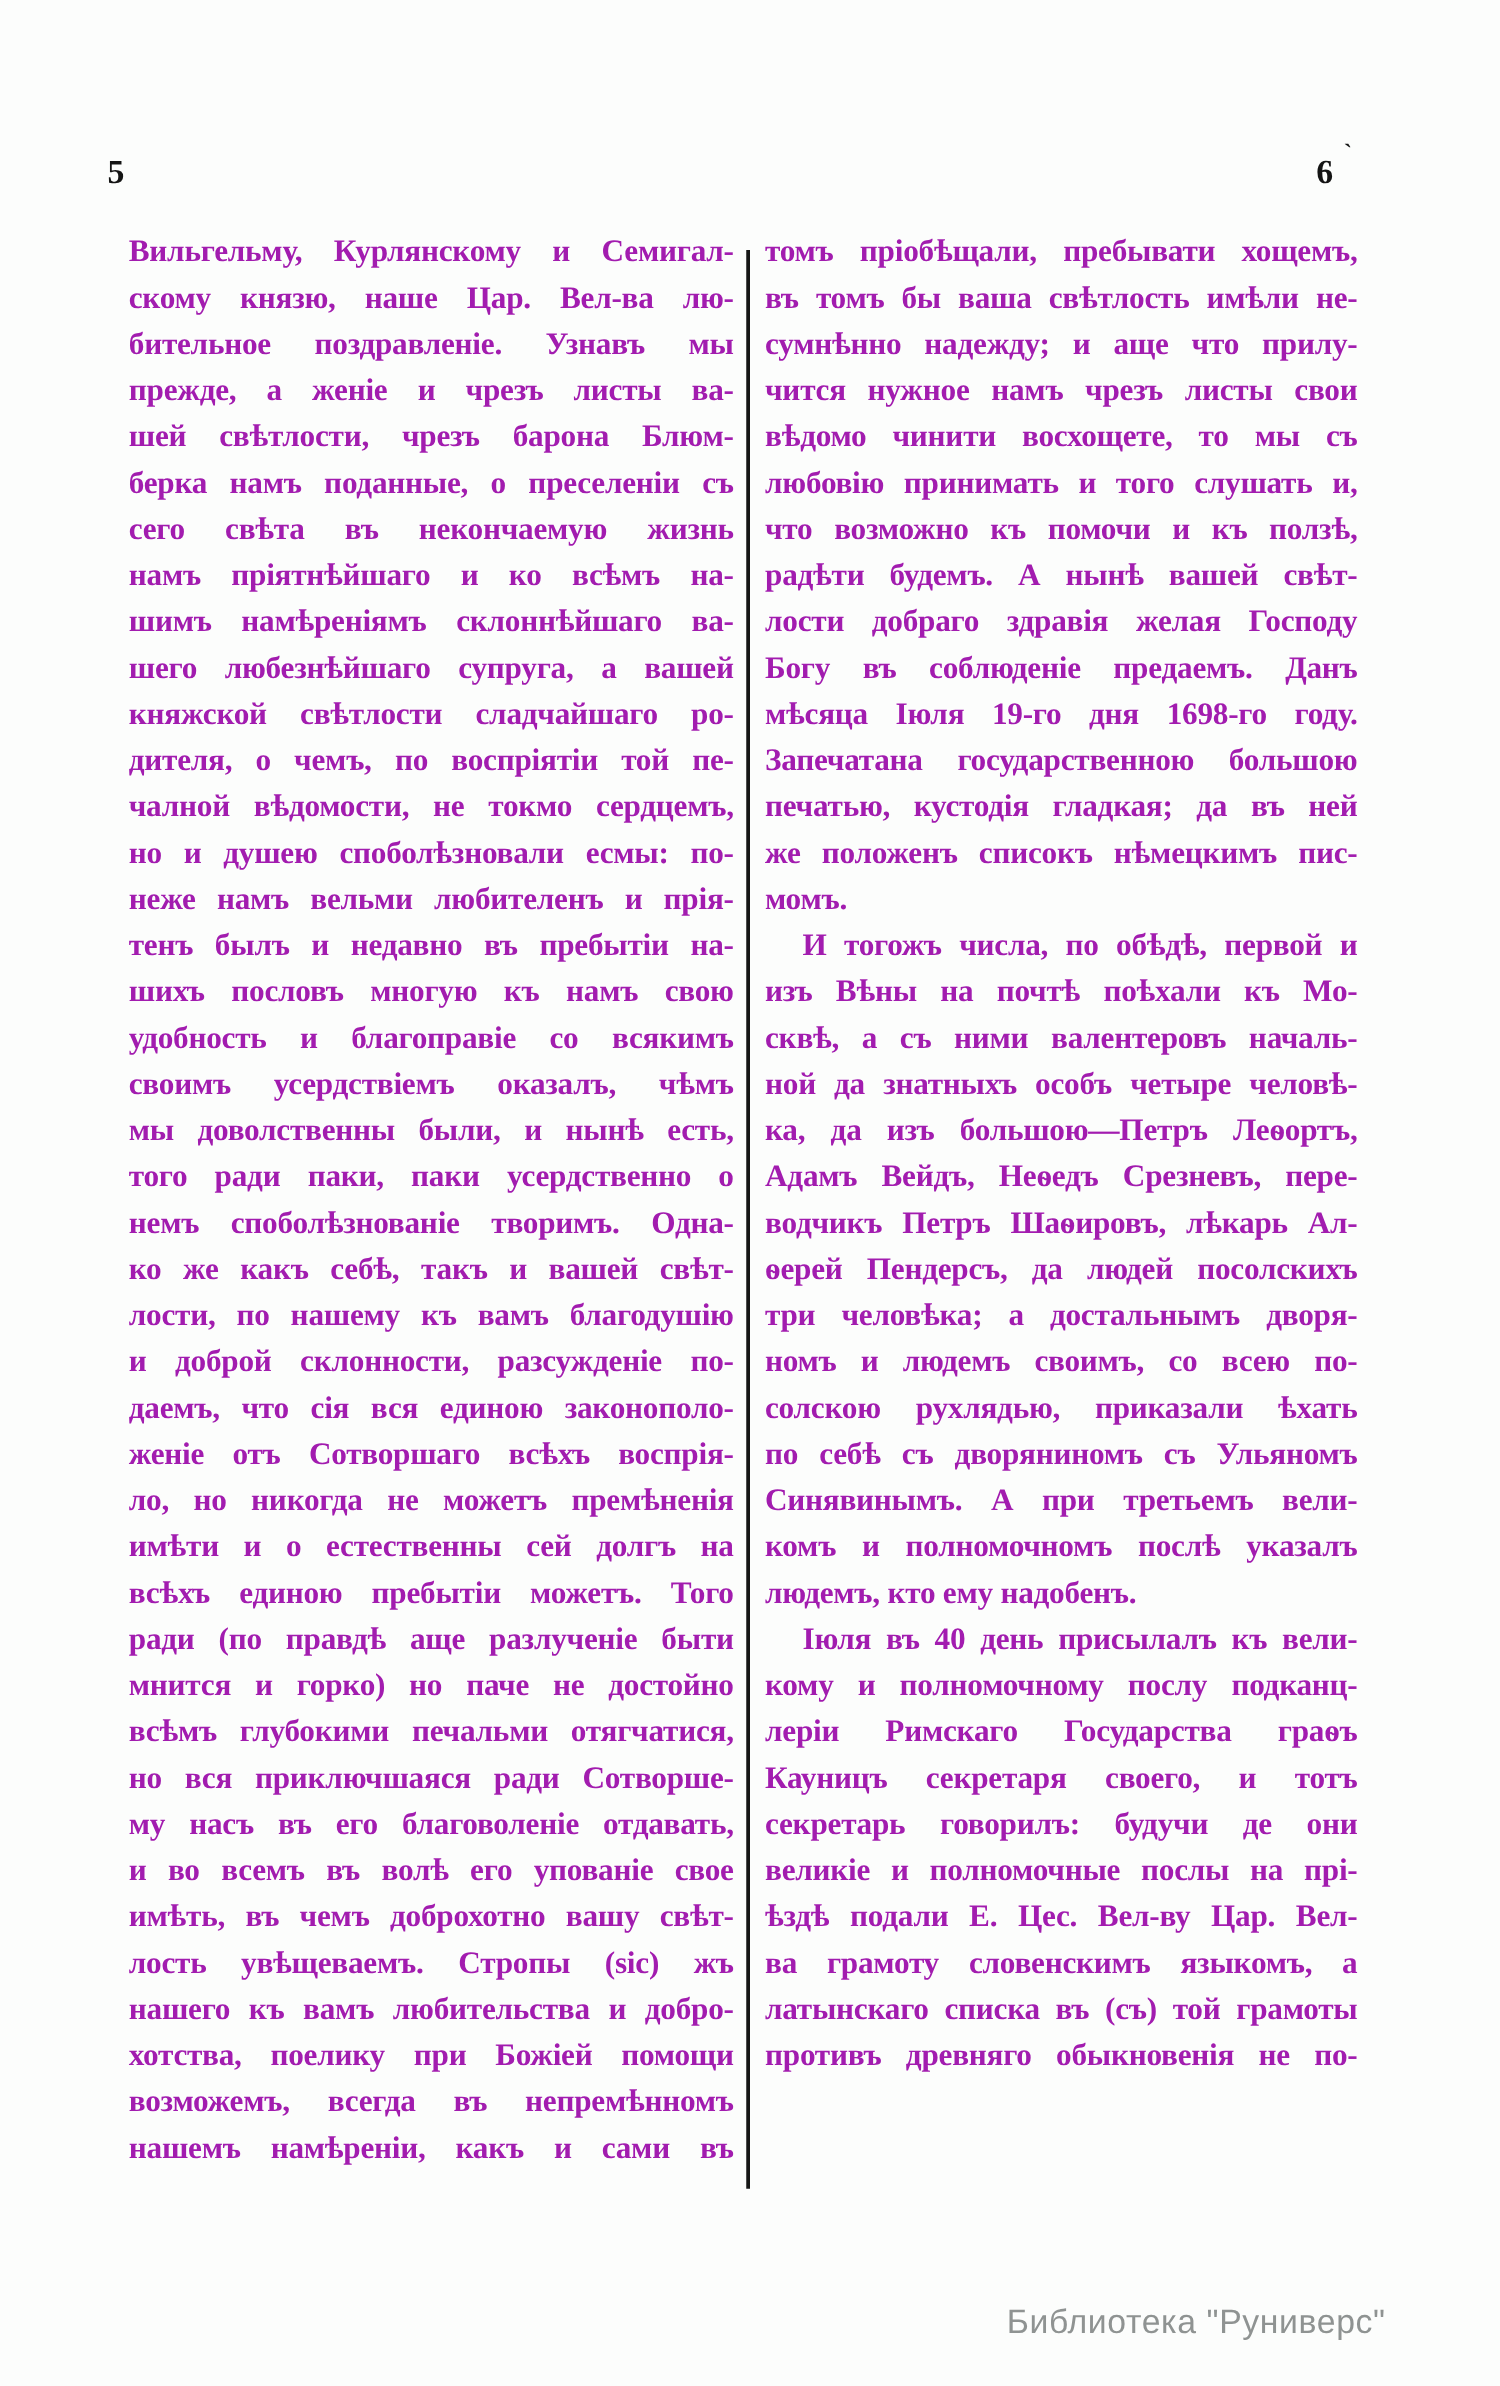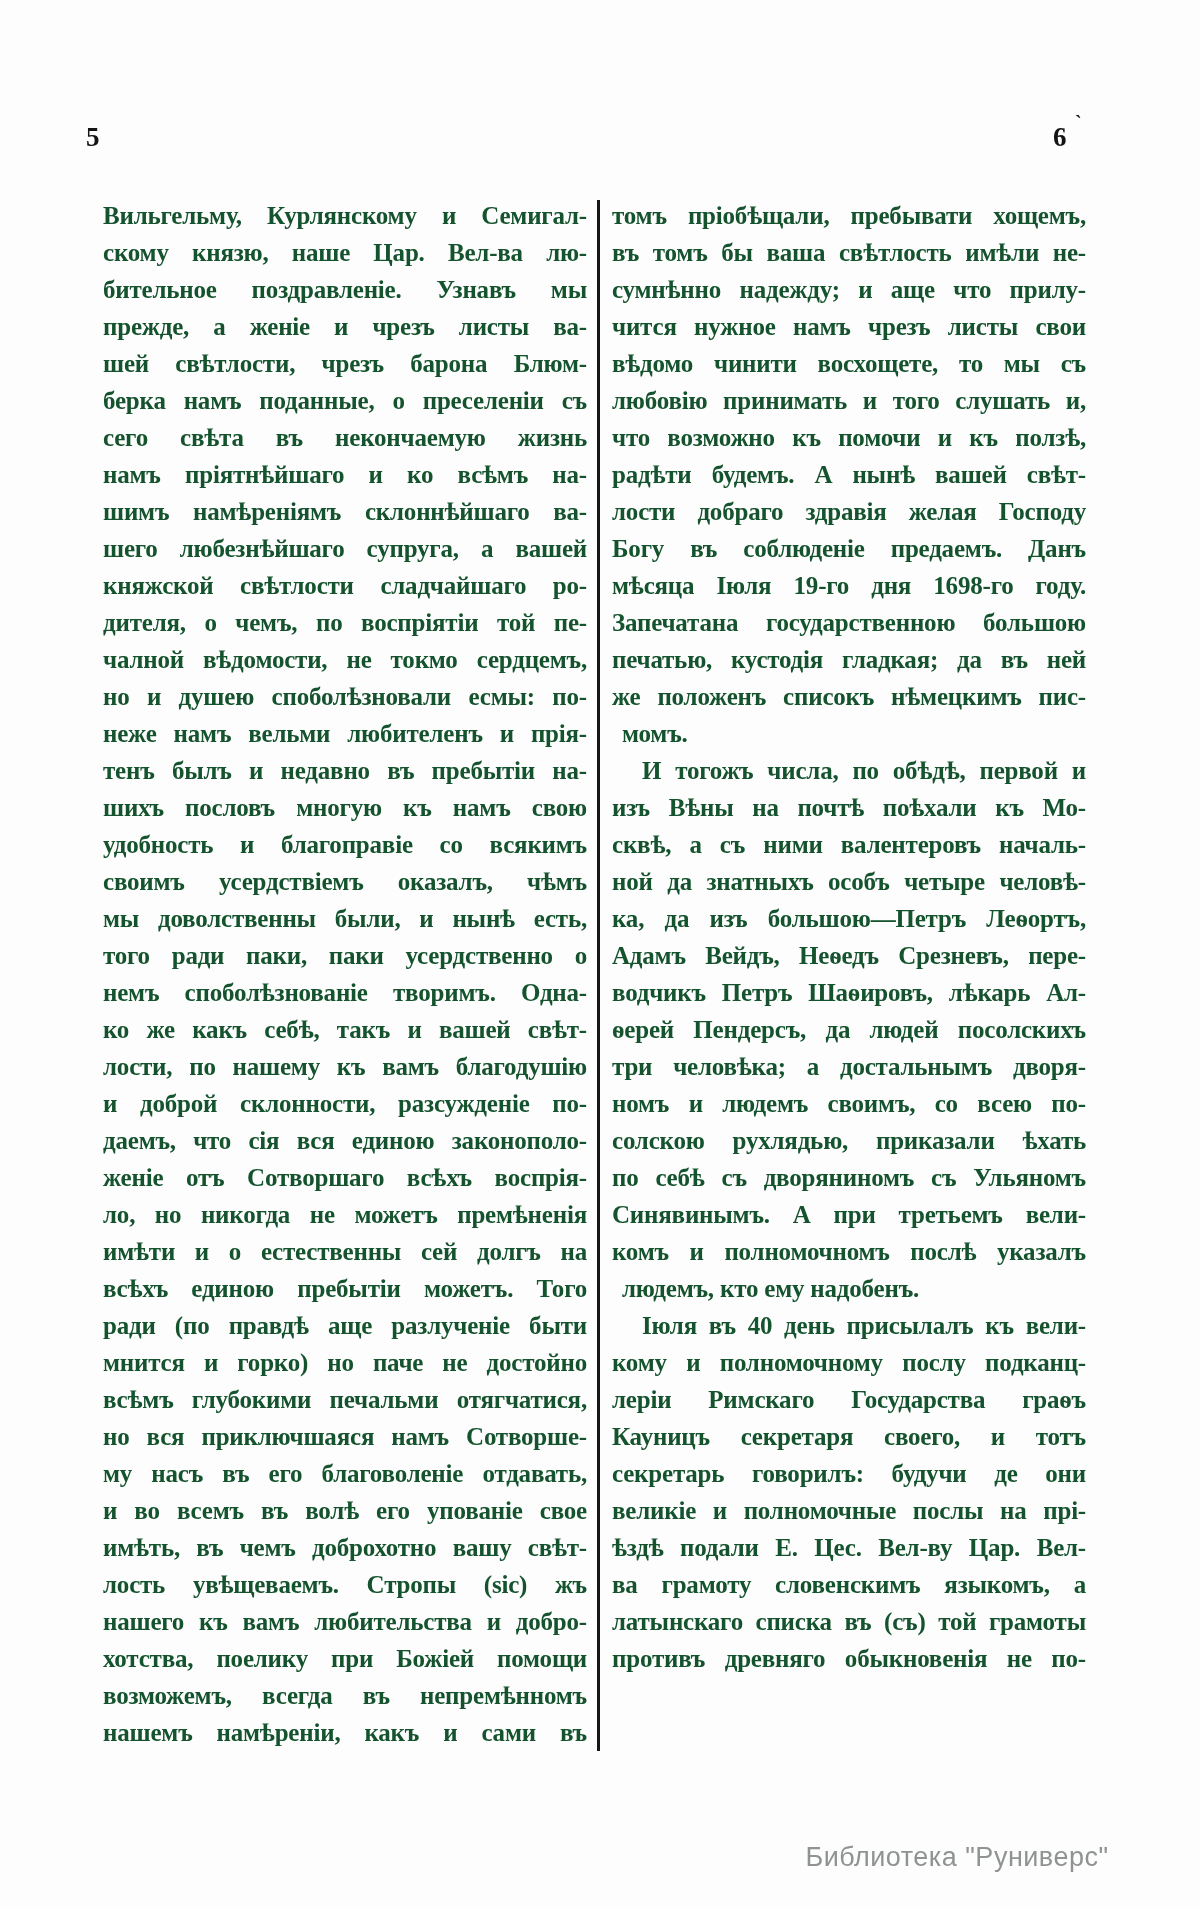--- a/index.html
+++ b/index.html
@@ -18,38 +18,38 @@
     color: #141414;
   }
   #pagenum-left  { left: 86px;  top: 122px; }
   #pagenum-right { left: 1053px; top: 122px; }
   #pagenum-mark  {
     position: absolute; left: 1075px; top: 112px;
     font-size: 20px; font-weight: bold; color: #141414;
   }
   .col {
     position: absolute;
-    top: 197px;
+    top: 183px;
     font-size: 25px;
     font-weight: bold;
     letter-spacing: -0.2px;
-    color: #14532d;
+    color: #a21caf;
   }
   #col-left  { left: 103px; width: 484px; }
   #col-right { left: 612px; width: 474px; }
   .ln {
     height: 37px;
     line-height: 37px;
     white-space: normal;
     text-align: justify;
     text-align-last: justify;
     overflow: hidden;
   }
   .ln.indent { text-indent: 30px; }
-  .ln.flush  { text-align: center; text-align-last: left; margin-left: 10px; }
+  .ln.flush  { text-align: center; text-align-last: left; }
   #divider {
     position: absolute;
     left: 597px; top: 200px;
     width: 3px; height: 1551px;
     background: #161616;
   }
   #watermark {
     position: absolute;
     left: 757px; top: 1842px;
     width: 400px;
@@ -99,21 +99,21 @@
       <div class="ln">лости, по нашему къ вамъ благодушію</div>
       <div class="ln">и доброй склонности, разсужденіе по-</div>
       <div class="ln">даемъ, что сія вся единою законополо-</div>
       <div class="ln">женіе отъ Сотворшаго всѣхъ воспрія-</div>
       <div class="ln">ло, но никогда не можетъ премѣненія</div>
       <div class="ln">имѣти и о естественны сей долгъ на</div>
       <div class="ln">всѣхъ единою пребытіи можетъ. Того</div>
       <div class="ln">ради (по правдѣ аще разлученіе быти</div>
       <div class="ln">мнится и горко) но паче не достойно</div>
       <div class="ln">всѣмъ глубокими печальми отягчатися,</div>
-      <div class="ln">но вся приключшаяся намъ Сотворше-</div>
+      <div class="ln">но вся приключшаяся ради Сотворше-</div>
       <div class="ln">му насъ въ его благоволеніе отдавать,</div>
       <div class="ln">и во всемъ въ волѣ его упованіе свое</div>
       <div class="ln">имѣть, въ чемъ доброхотно вашу свѣт-</div>
       <div class="ln">лость увѣщеваемъ. Стропы (sic) жъ</div>
       <div class="ln">нашего къ вамъ любительства и добро-</div>
       <div class="ln">хотства, поелику при Божіей помощи</div>
       <div class="ln">возможемъ, всегда въ непремѣнномъ</div>
       <div class="ln">нашемъ намѣреніи, какъ и сами въ</div>
     </div>
 

